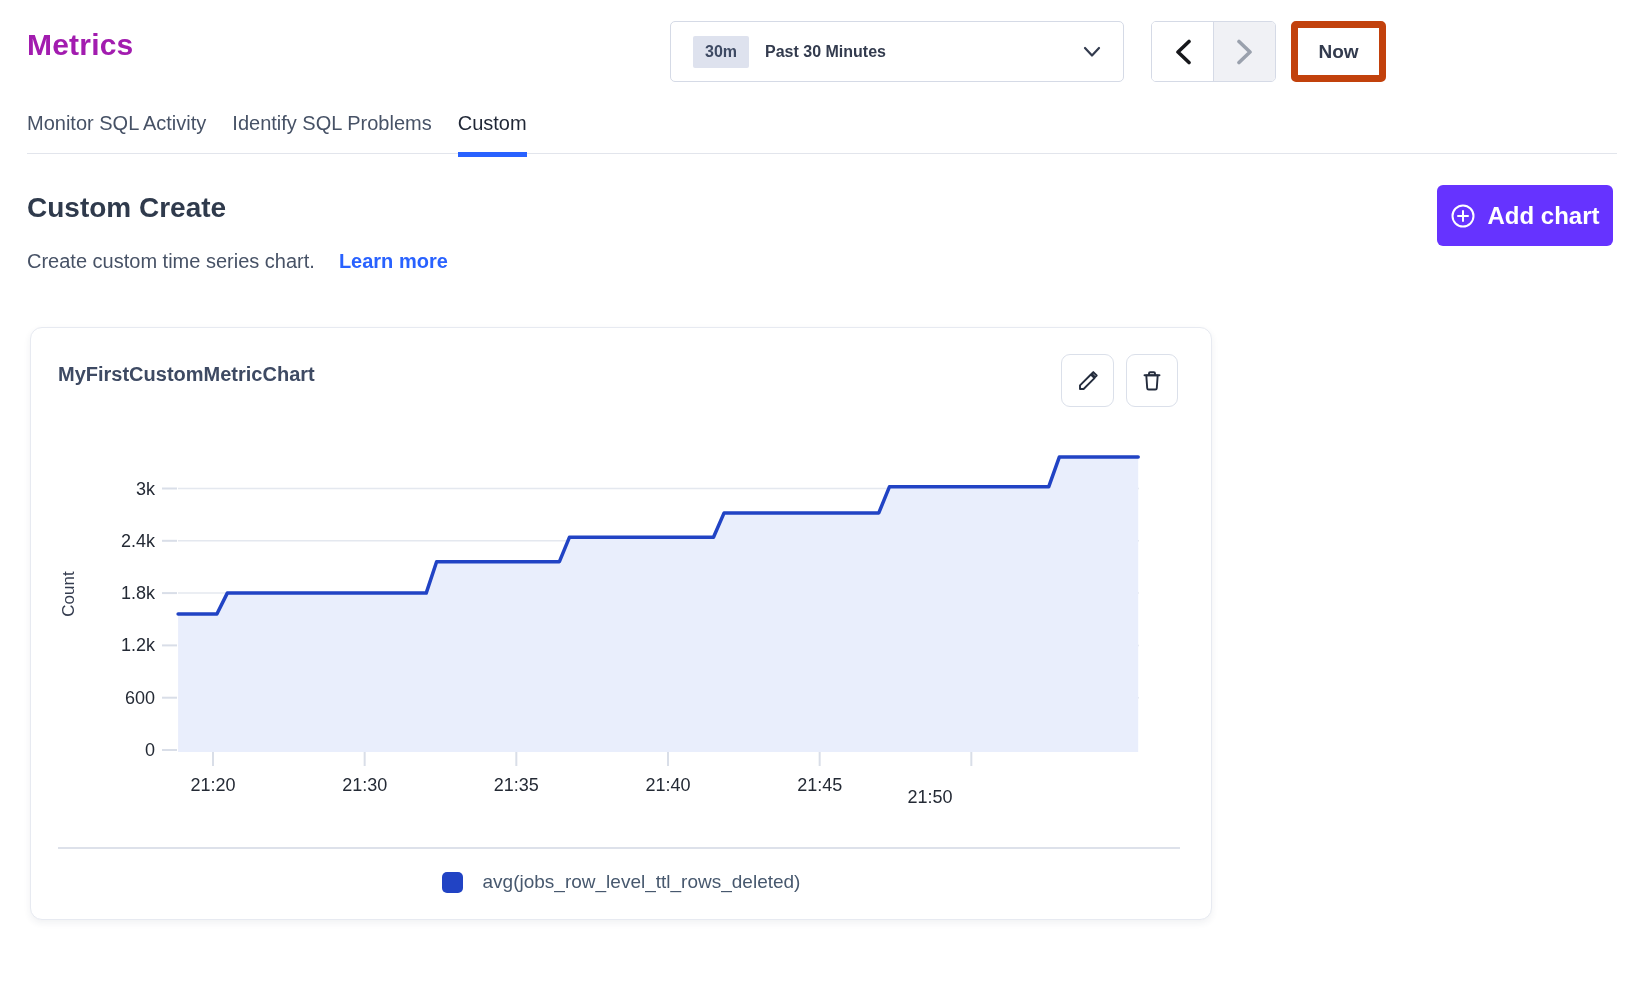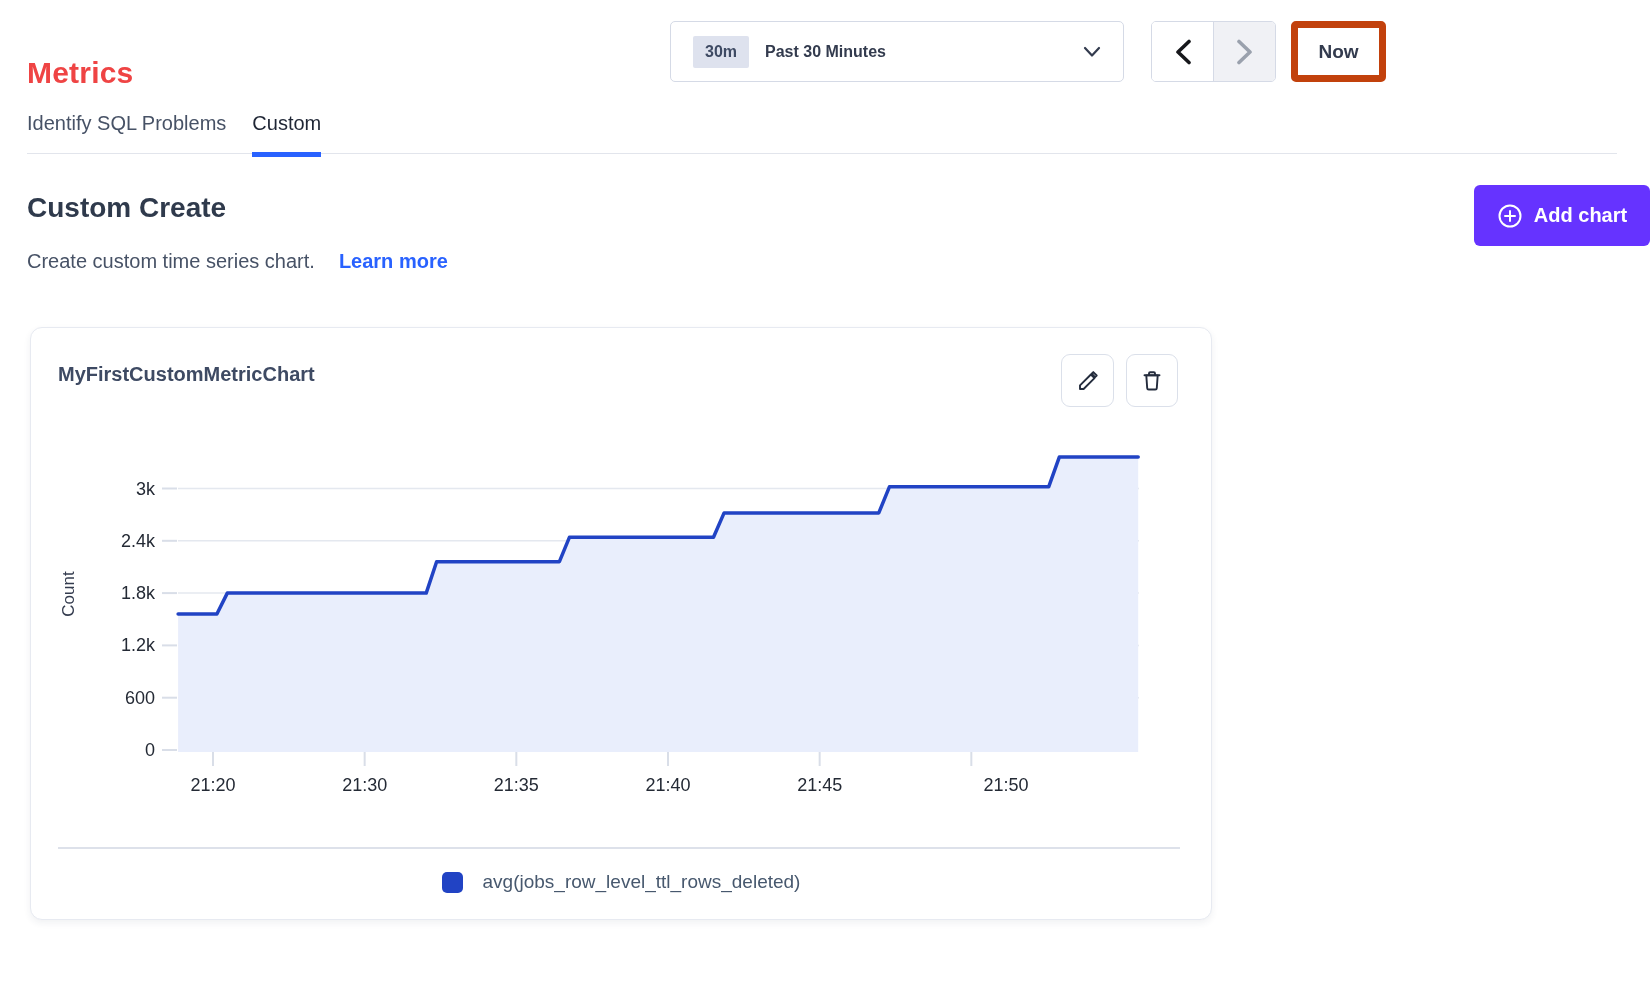--- a/index.html
+++ b/index.html
@@ -1,21 +1,21 @@
 <!DOCTYPE html>
 <html><head>
 <meta charset="utf-8">
 <style>
   * { margin:0; padding:0; box-sizing:border-box; }
   html,body { background:#ffffff; }
   body { font-family:"Liberation Sans","DejaVu Sans",sans-serif; color:#242a35; }
   #app { position:relative; width:1650px; height:982px; background:#fff; overflow:hidden; }
 
   
-  .page-title { position:absolute; left:27px; top:28px; font-size:30px; font-weight:700; color:#ef4444; letter-spacing:.2px;margin-top:28px; }
+  .page-title { position:absolute; left:27px; top:28px; font-size:30px; font-weight:700; color:#a21caf; letter-spacing:.2px; }
 
   .time-dropdown { position:absolute; left:670px; top:21px; width:454px; height:61px;
     background:#fff; border:1px solid #d5dae6; border-radius:5px; display:flex; align-items:center;
     padding:0 22px; cursor:pointer; }
   .range-badge { background:#dee2ee; color:#3e4a63; font-size:16px; font-weight:700;
     padding:8px 12px; border-radius:2px; line-height:1; }
   .range-label { margin-left:16px; font-size:16px; font-weight:700; color:#333b4e; }
   .dropdown-caret { margin-left:auto; display:flex; align-items:center; }
 
   .arrow-group { position:absolute; left:1151px; top:21px; width:125px; height:61px;
@@ -33,21 +33,21 @@
   .tab { font-size:20px; color:#475266; padding:8px 0 17px 0; cursor:pointer; border-bottom:5px solid transparent; }
   .tab.active { color:#1f2635; font-weight:400; border-bottom-color:#2962ff; }
 
   
   .section-title { position:absolute; left:27px; top:192px; font-size:28px; font-weight:700; color:#2f3a4c; }
   .section-desc { position:absolute; left:27px; top:250px; font-size:20px; color:#475266; }
   .learn-more { color:#2962ff; font-weight:600; text-decoration:none; margin-left:24px; cursor:pointer; }
 
   .add-chart-button { position:absolute; left:1437px; top:185px; width:176px; height:61px;
     background:#6633ff; border:none; border-radius:6px; color:#fff; font-family:inherit;
-    font-size:20px; font-weight:600; display:flex; align-items:center; justify-content:center; gap:11px; cursor:pointer;margin-left:37px; }
+    font-size:24px; font-weight:600; display:flex; align-items:center; justify-content:center; gap:11px; cursor:pointer; }
 
   
   .chart-card { position:absolute; left:30px; top:327px; width:1182px; height:593px; background:#fff;
     border:1px solid #e7eaf1; border-radius:12px; box-shadow:0 3px 7px rgba(44,56,88,.07); }
   .card-title { position:absolute; left:58px; top:363px; font-size:20px; font-weight:700; color:#3e4a63; }
   .icon-button { position:absolute; width:53px; height:53px; background:#fff; border:1px solid #dbe0ea;
     border-radius:9px; display:flex; align-items:center; justify-content:center; cursor:pointer; }
   .icon-button.edit { left:1061px; top:354px; }
   .icon-button.delete { left:1126px; top:354px; width:52px; }
 
@@ -97,20 +97,21 @@
             <path d="M3 2.5 L14 13 L3 23.5" fill="none" stroke="#9aa1ad" stroke-width="3.6" stroke-linecap="round" stroke-linejoin="round"></path>
           </svg>
       </span>
     </button>
   </div>
 
   <button class="now-button">Now</button>
 
   <div class="tabs-divider"></div>
   <div class="tabs">
+    <div class="tab">Monitor SQL Activity</div>
     <div class="tab">Identify SQL Problems</div>
     <div class="tab active" style="border-bottom-color: rgb(41, 98, 255);">Custom</div>
   </div>
 
   <h2 class="section-title">Custom Create</h2>
   <div class="section-desc">
     <span>Create custom time series chart.</span><a class="learn-more" style="color: rgb(41, 98, 255);">Learn more</a>
   </div>
 
   <button class="add-chart-button" style="background: rgb(102, 51, 255);">
@@ -152,21 +153,21 @@
       <div class="y-tick-label" style="top: 580.1px;">1.8k</div>
       <div class="y-tick-label" style="top: 527.8px;">2.4k</div>
       <div class="y-tick-label" style="top: 475.5px;">3k</div>
     </div>
   <div id="x-labels">
       <div class="x-tick-label" style="left: 168px;">21:20</div>
       <div class="x-tick-label" style="left: 319.665px;">21:30</div>
       <div class="x-tick-label" style="left: 471.33px;">21:35</div>
       <div class="x-tick-label" style="left: 622.995px;">21:40</div>
       <div class="x-tick-label" style="left: 774.66px;">21:45</div>
-      <div class="x-tick-label" style="left: 961px;">21:50</div>
+      <div class="x-tick-label" style="left: 885px; margin-top: 12px;">21:50</div>
     </div>
   <svg id="plot-svg" width="995" height="345" viewBox="0 0 995 345">
       <line x1="2" y1="325" x2="17" y2="325" stroke="#d9dee8" stroke-width="2"></line>
       <line x1="18" y1="272.70000000000005" x2="979" y2="272.70000000000005" stroke="#e4e8ef" stroke-width="1.5"></line>
       <line x1="2" y1="272.70000000000005" x2="17" y2="272.70000000000005" stroke="#d9dee8" stroke-width="2"></line>
       <line x1="18" y1="220.39999999999998" x2="979" y2="220.39999999999998" stroke="#e4e8ef" stroke-width="1.5"></line>
       <line x1="2" y1="220.39999999999998" x2="17" y2="220.39999999999998" stroke="#d9dee8" stroke-width="2"></line>
       <line x1="18" y1="168.10000000000002" x2="979" y2="168.10000000000002" stroke="#e4e8ef" stroke-width="1.5"></line>
       <line x1="2" y1="168.10000000000002" x2="17" y2="168.10000000000002" stroke="#d9dee8" stroke-width="2"></line>
       <line x1="18" y1="115.79999999999995" x2="979" y2="115.79999999999995" stroke="#e4e8ef" stroke-width="1.5"></line>

